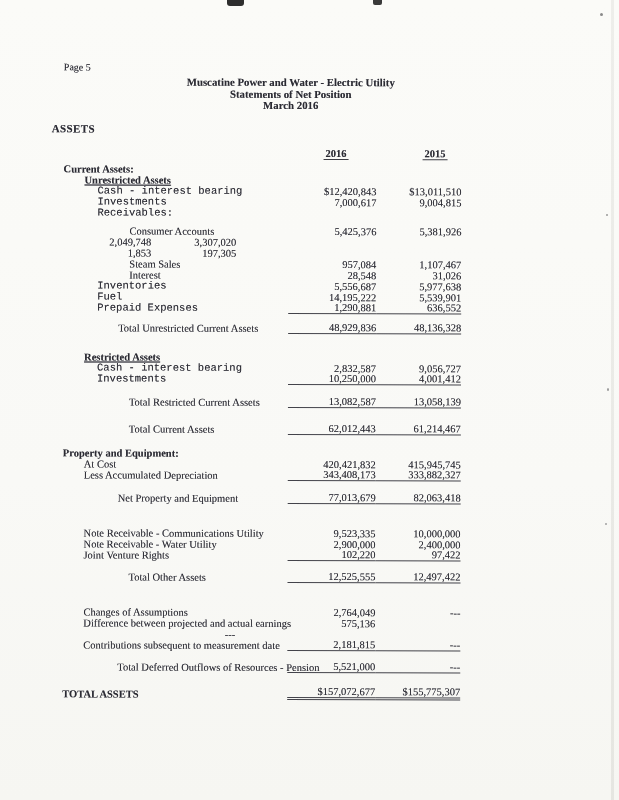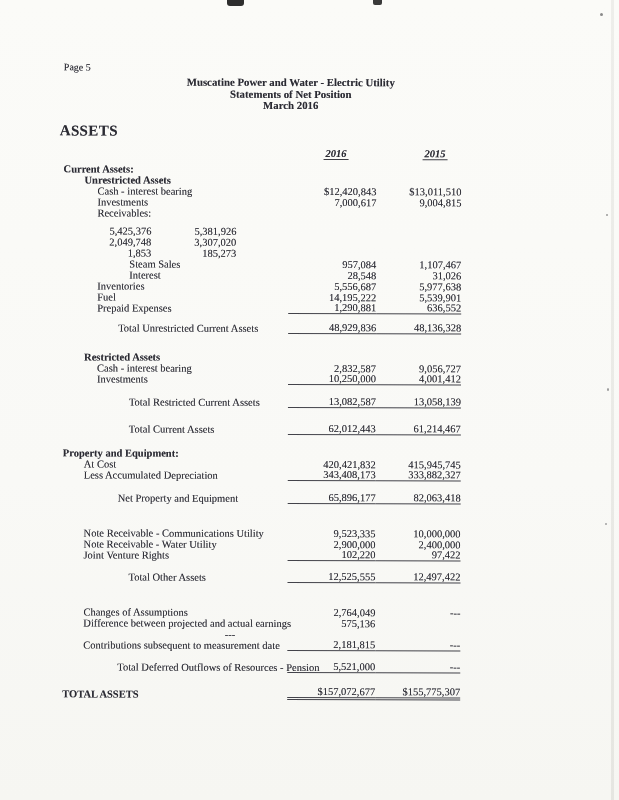--- a/index.html
+++ b/index.html
@@ -16,35 +16,35 @@
   .content{
     position:absolute;left:0;top:0;width:619px;
     transform:rotate(0.15deg);
     text-shadow:0 0 0.4px rgba(40,40,55,.45);
   }
   .page-num{position:absolute;left:64px;top:62px;font-size:10px;}
   .title-block{
     position:absolute;left:0;top:77px;width:582px;
     text-align:center;font-weight:bold;font-size:10.8px;line-height:11.6px;
   }
-  .assets-h{position:absolute;left:60px;top:123px;font-weight:bold;font-size:15px;letter-spacing:.4px;}
+  .assets-h{position:absolute;left:52px;top:123px;font-weight:bold;font-size:11px;letter-spacing:.4px;}
   .sheet{position:absolute;left:64px;top:146px;width:398px;}
   .rows{margin-top:5px;}
   .row{display:flex;align-items:flex-end;height:11px;line-height:11.4px;font-size:10.5px;}
   .colhead{height:13px;}
   .lab{flex:1 1 0;min-width:0;white-space:nowrap;}
   .amt{flex:0 0 auto;width:88px;text-align:right;white-space:nowrap;}
   .c2{width:85px;}
   .hd{border-bottom:1px solid #3d3d44;padding:0 2px;font-weight:bold;}
-  .hdcell{padding-right:14px;font-style:italic;}
+  .hdcell{padding-right:14px;}
   .b{font-weight:bold;}
-  .lu{}
+  .lu{text-decoration:underline;}
   .i0{padding-left:0;margin-top:19px;}
   .i1{padding-left:21px;}
-  .i2{padding-left:34px;}
+  .i2{padding-left:34px;font-family:Liberation Mono, monospace;}
   .i3{padding-left:66px;}
   .i4{padding-left:55px;}
   .i5{padding-left:66px;}
   .r-s{border-bottom:1px solid #43434a;}
   .r-d{border-bottom:3px double #43434a;}
   .spacer{width:100%;}
   
   .art{position:absolute;}
   .a1{left:227px;top:0;width:17px;height:6px;background:#2e2e2e;border-radius:0 0 3px 3px;}
   .a2{left:373px;top:0;width:9px;height:5px;background:#3a3a3a;border-radius:0 0 2px 2px;}
@@ -104,30 +104,31 @@
             <span class="amt c1">7,000,617</span>
             <span class="amt c2">9,004,815</span>
           </div>
           <div class="row">
             <span class="lab i2">Receivables:</span>
             <span class="amt c1"></span>
             <span class="amt c2"></span>
           </div>
           <div class="spacer" style="height: 7px;"></div>
           <div class="row">
+            <span class="lab i3">Consumer Accounts</span>
             <span class="amt c1">5,425,376</span>
             <span class="amt c2">5,381,926</span>
           </div>
           <div class="row">
             <span class="amt c1">2,049,748</span>
             <span class="amt c2">3,307,020</span>
           </div>
           <div class="row">
             <span class="amt c1">1,853</span>
-            <span class="amt c2">185,273</span>
+            <span class="amt c2">197,305</span>
           </div>
           <div class="row">
             <span class="lab i3">Steam Sales</span>
             <span class="amt c1">957,084</span>
             <span class="amt c2">1,107,467</span>
           </div>
           <div class="row">
             <span class="lab i3">Interest</span>
             <span class="amt c1">28,548</span>
             <span class="amt c2">31,026</span>
@@ -193,21 +194,21 @@
             <span class="amt c2">415,945,745</span>
           </div>
           <div class="row">
             <span class="lab i1">Less Accumulated Depreciation</span>
             <span class="amt c1 r-s">343,408,173</span>
             <span class="amt c2 r-s">333,882,327</span>
           </div>
           <div class="spacer" style="height: 12px;"></div>
           <div class="row">
             <span class="lab i4">Net Property and Equipment</span>
-            <span class="amt c1 r-s">65,896,177</span>
+            <span class="amt c1 r-s">77,013,679</span>
             <span class="amt c2 r-s">82,063,418</span>
           </div>
           <div class="spacer" style="height: 13px;"></div>
           <div class="row">
             <span class="amt c1"></span>
             <span class="amt c2"></span>
           </div>
           <div class="row">
             <span class="lab i1">Note Receivable - Communications Utility</span>
             <span class="amt c1">9,523,335</span>

